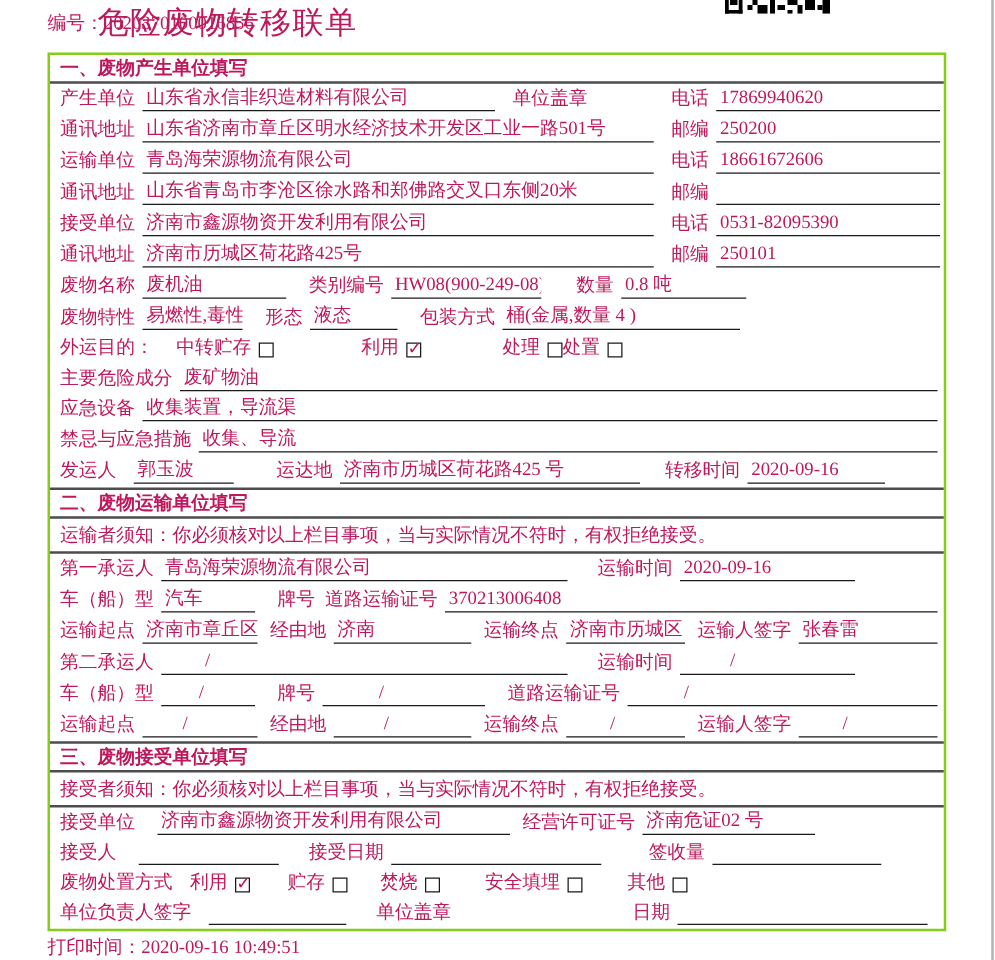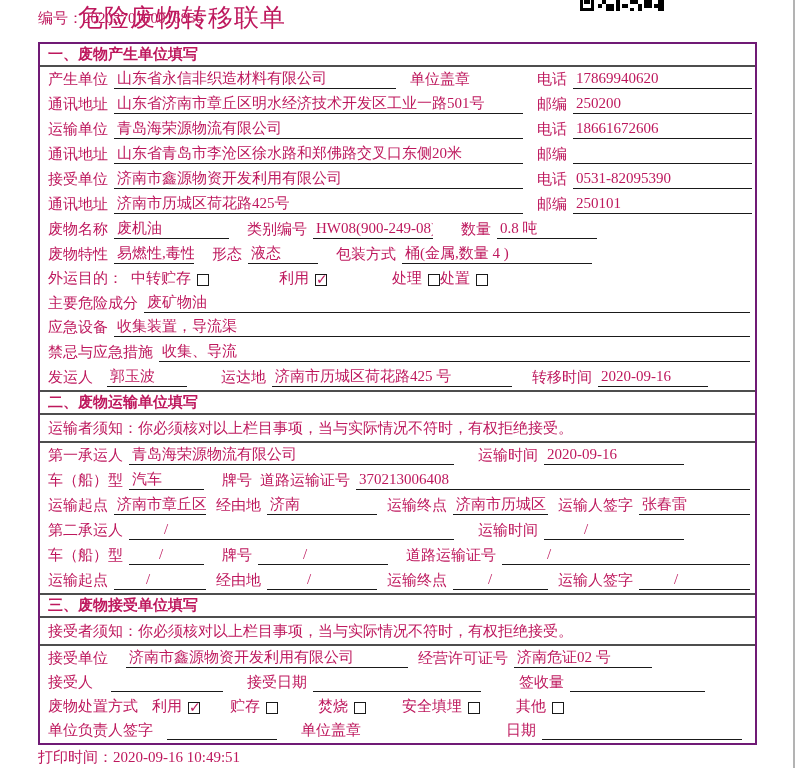--- a/index.html
+++ b/index.html
@@ -4,21 +4,21 @@
 <style>
   html,body{margin:0;padding:0;background:#fff;}
   .page{position:relative;width:796px;height:768px;background:#ffffff;overflow:hidden;
         font-family:"Liberation Serif","DejaVu Serif",serif;color:#be185d;font-size:15px;}
   .serial{position:absolute;left:38px;top:9px;white-space:nowrap;}
   .title{position:absolute;top:1px;left:78px;right:0;text-align:left;font-size:25px;
          font-weight:normal;letter-spacing:1px;}
   .qr{position:absolute;left:580px;top:0;}
   .edge-line{position:absolute;top:0;bottom:0;right:1px;width:2px;background:#b3b3b3;}
   .form{position:absolute;left:38px;top:42px;width:719px;height:703px;box-sizing:border-box;
-        border:2px solid #701a75;display:flex;flex-direction:column;}
+        border:2px solid #84cc16;display:flex;flex-direction:column;}
   .sec-h{flex:0 0 23px;display:flex;align-items:center;padding:0 8px;font-weight:bold;
          border-bottom:2px solid #4d4d4d;box-sizing:border-box;}
   .sec-h.mid{border-top:2px solid #4d4d4d;flex-basis:25px;}
   .notice{flex:0 0 28px;display:flex;align-items:center;padding:0 8px;
           border-bottom:2px solid #4d4d4d;box-sizing:border-box;}
   .row{display:flex;align-items:flex-end;padding:0 3px 3px 8px;box-sizing:border-box;
        flex:1 1 auto;white-space:nowrap;overflow:hidden;line-height:19px;}
   .lbl{flex:0 0 auto;}
   .uv{display:inline-block;border-bottom:1px solid #1a1a1a;margin:0 10px 0 6px;padding:0 3px;
       box-sizing:border-box;flex:0 0 auto;min-height:19px;overflow:hidden;}
@@ -133,21 +133,21 @@
       <span class="lbl">废物特性</span>
       <span class="uv" style="width:80px">易燃性,毒性</span>
       <span class="lbl" style="margin-left:8px">形态</span>
       <span class="uv" style="width:70px">液态</span>
       <span class="lbl" style="margin-left:8px">包装方式</span>
       <span class="uv" style="width:190px">桶(金属,数量 4 )</span>
     </div>
 
     <div class="row">
       <span class="lbl">外运目的：</span>
-      <span class="opt" style="margin-left:8px">
+      <span class="opt" style="margin-left:18px">
         <span>中转贮存</span>
         <span class="cb" data-checked="false"></span>
       </span>
       <span class="opt" style="margin-left:70px">
         <span>利用</span>
         <span class="cb" data-checked="true"></span>
       </span>
       <span class="opt" style="margin-left:65px">
         <span>处理</span>
         <span class="cb" data-checked="false"></span>
@@ -260,21 +260,21 @@
     <div class="row">
       <span class="lbl">废物处置方式</span>
       <span class="opt" style="margin-left:14px">
         <span>利用</span>
         <span class="cb" data-checked="true"></span>
       </span>
       <span class="opt" style="margin-left:30px">
         <span>贮存</span>
         <span class="cb" data-checked="false"></span>
       </span>
-      <span class="opt" style="margin-left:40px">
+      <span class="opt" style="margin-left:26px">
         <span>焚烧</span>
         <span class="cb" data-checked="false"></span>
       </span>
       <span class="opt" style="margin-left:36px">
         <span>安全填埋</span>
         <span class="cb" data-checked="false"></span>
       </span>
       <span class="opt" style="margin-left:36px">
         <span>其他</span>
         <span class="cb" data-checked="false"></span>

